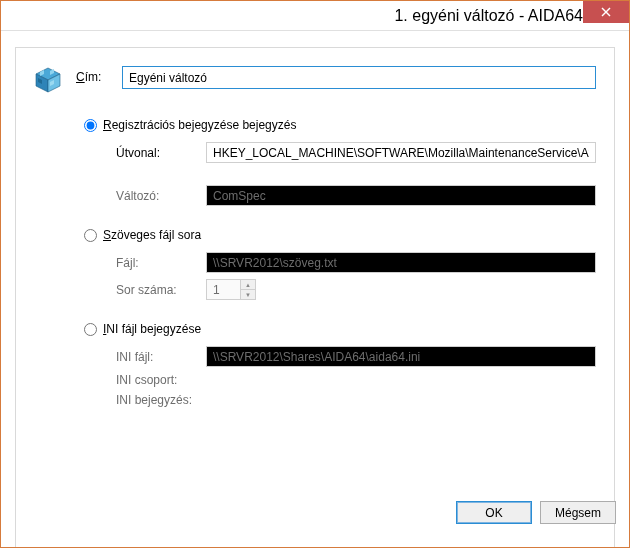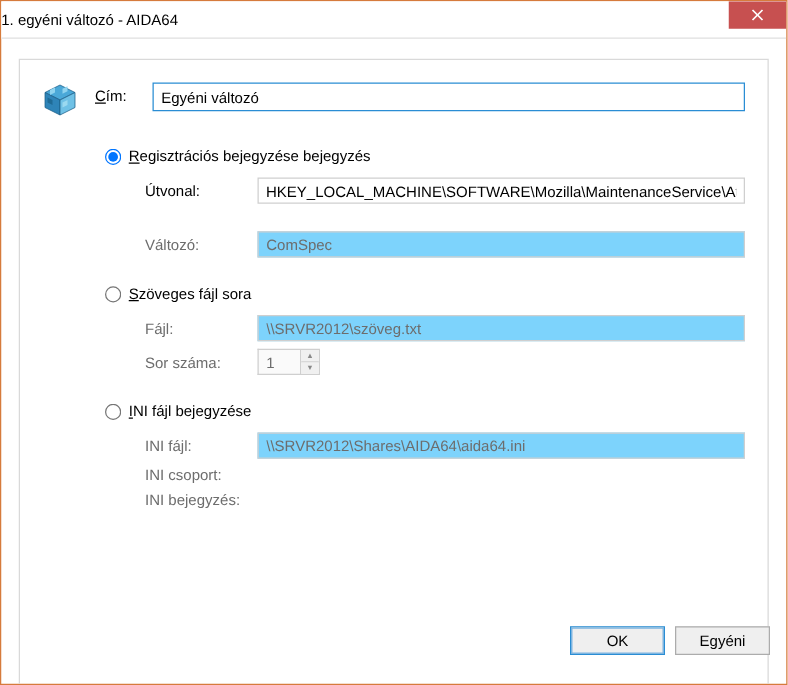--- a/index.html
+++ b/index.html
@@ -17,22 +17,22 @@
   .titlebar {
     height: 30px;
     background: #fff;
     display: flex;
     align-items: center;
     position: relative;
     border-bottom: 1px solid #e0e0e0;
   }
   .titlebar-title {
     flex: 1;
-    text-align: left;
-    font-size: 12px;
+    text-align: right;
+    font-size: 16px;
     color: #000;
   }
   .titlebar-close {
     width: 46px;
     height: 22px;
     background: #c75050;
     color: #fff;
     display: flex;
     align-items: center;
     justify-content: center;
@@ -111,21 +111,21 @@
     height: 21px;
     border: 1px solid #cfcfcf;
     padding: 2px 6px;
     font-family: inherit;
     font-size: 12px;
     background: #fff;
     color: #000;
   }
   .field-input:disabled {
     color: #6d6d6d;
-    background: #7dd3fc;
+    background: #000000;
   }
   .spinner {
     display: inline-flex;
     align-items: stretch;
     height: 21px;
   }
   .spinner-input {
     width: 34px;
     height: 21px;
     border: 1px solid #cfcfcf;
@@ -263,15 +263,15 @@
       </div>
       <div class="field-row">
         <div class="field-label disabled">INI bejegyzés:</div>
       </div>
     </div>
 
   </div>
 
   <div class="button-row">
     <button class="btn default">OK</button>
-    <button class="btn">Egyéni</button>
+    <button class="btn">Mégsem</button>
   </div>
 </div>
 
 </body></html>

